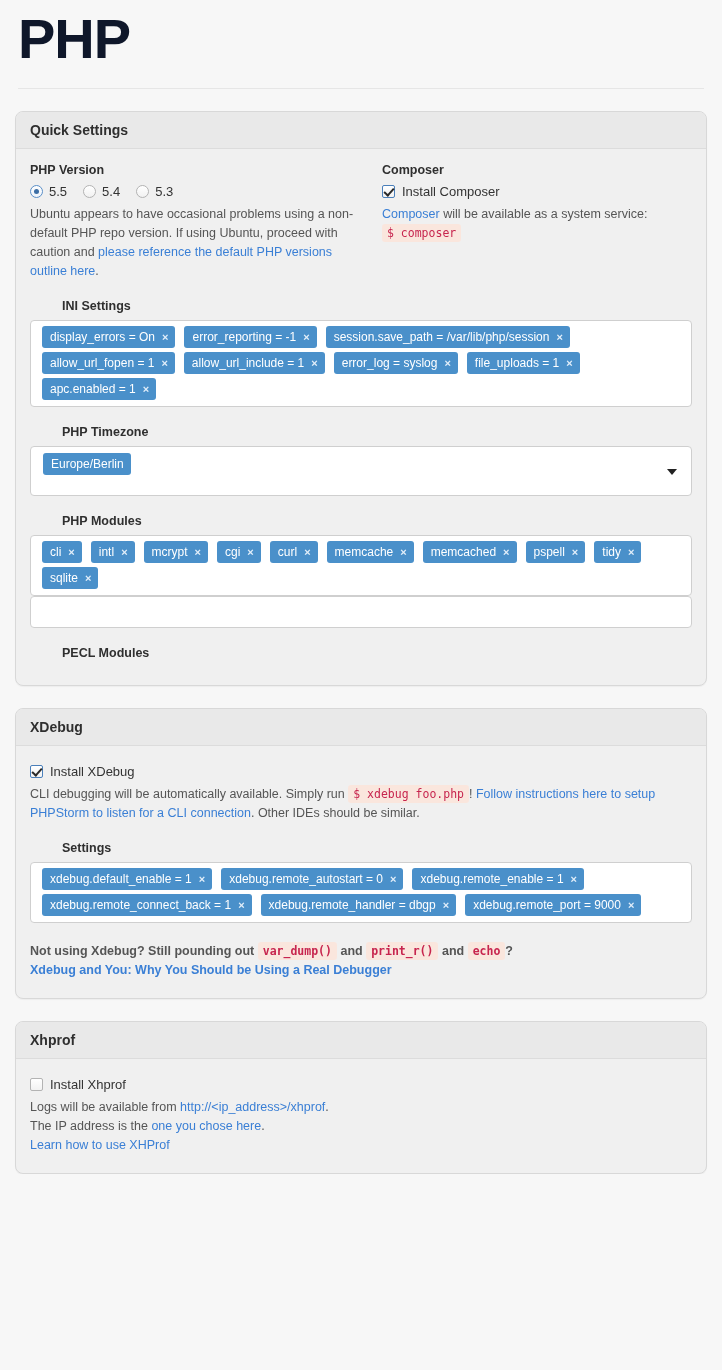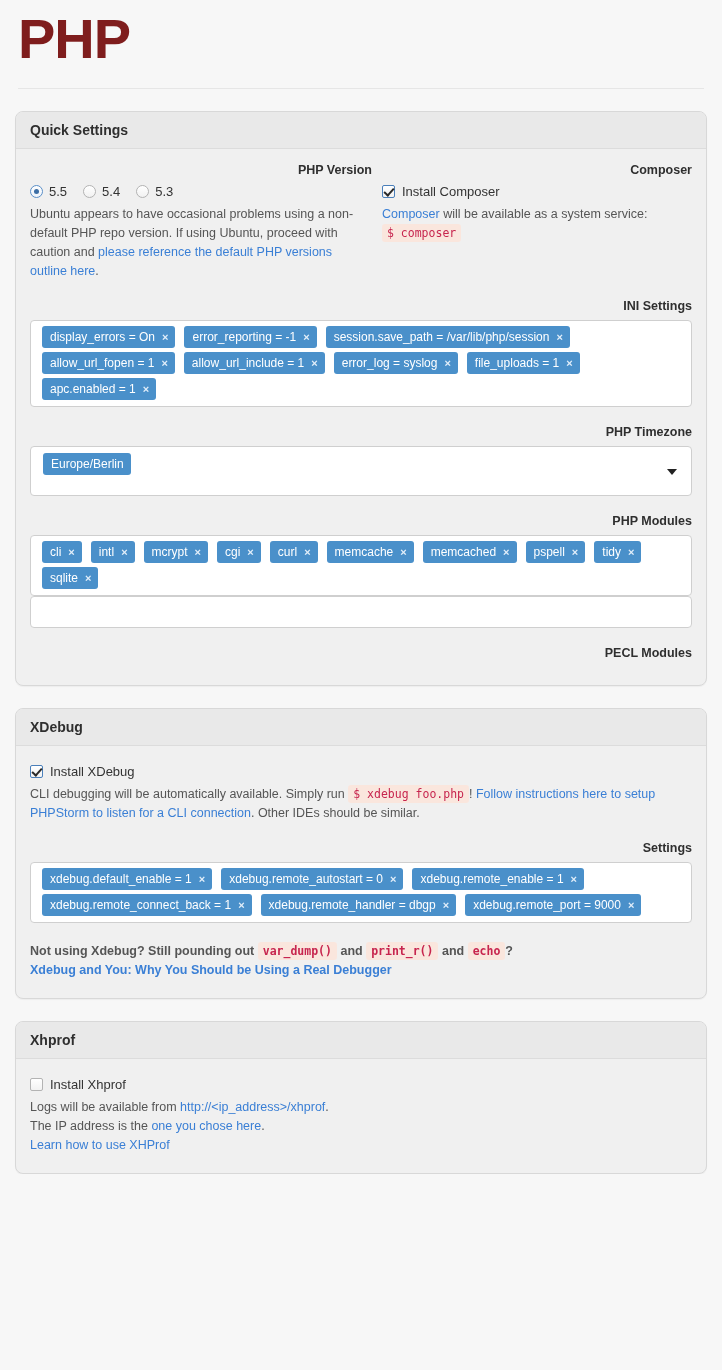--- a/index.html
+++ b/index.html
@@ -13,21 +13,21 @@
   }
   .page { width: 722px; padding: 0; }
 
   
   .masthead { padding: 8px 18px 0 18px; }
   .masthead h1 {
     margin: 0;
     font-size: 56px;
     line-height: 62px;
     font-weight: bold;
-    color: #7f1d1d;
+    color: #0f172a;
     letter-spacing: -1px;
   }
   .hr {
     margin: 18px 18px 0 18px;
     border: 0;
     border-top: 1px solid #e6e6e6;
     height: 0;
   }
 
   
@@ -48,23 +48,22 @@
     color: #2f2f2f;
   }
   .panel-body { padding: 14px 14px 18px 14px; }
 
   
   .label {
     font-size: 12.5px;
     font-weight: bold;
     color: #2f2f2f;
     margin: 0 0 7px 0;
-    text-align: right;
-  }
-  .label.spaced { margin-top: 18px; }
+  }
+  .label.spaced { margin-top: 18px; margin-left: 32px; }
   .help {
     font-size: 12.5px;
     line-height: 19px;
     color: #555;
     margin: 6px 0 0 0;
   }
   a, .link {
     color: #3a7fd5;
     text-decoration: none;
     cursor: pointer;

